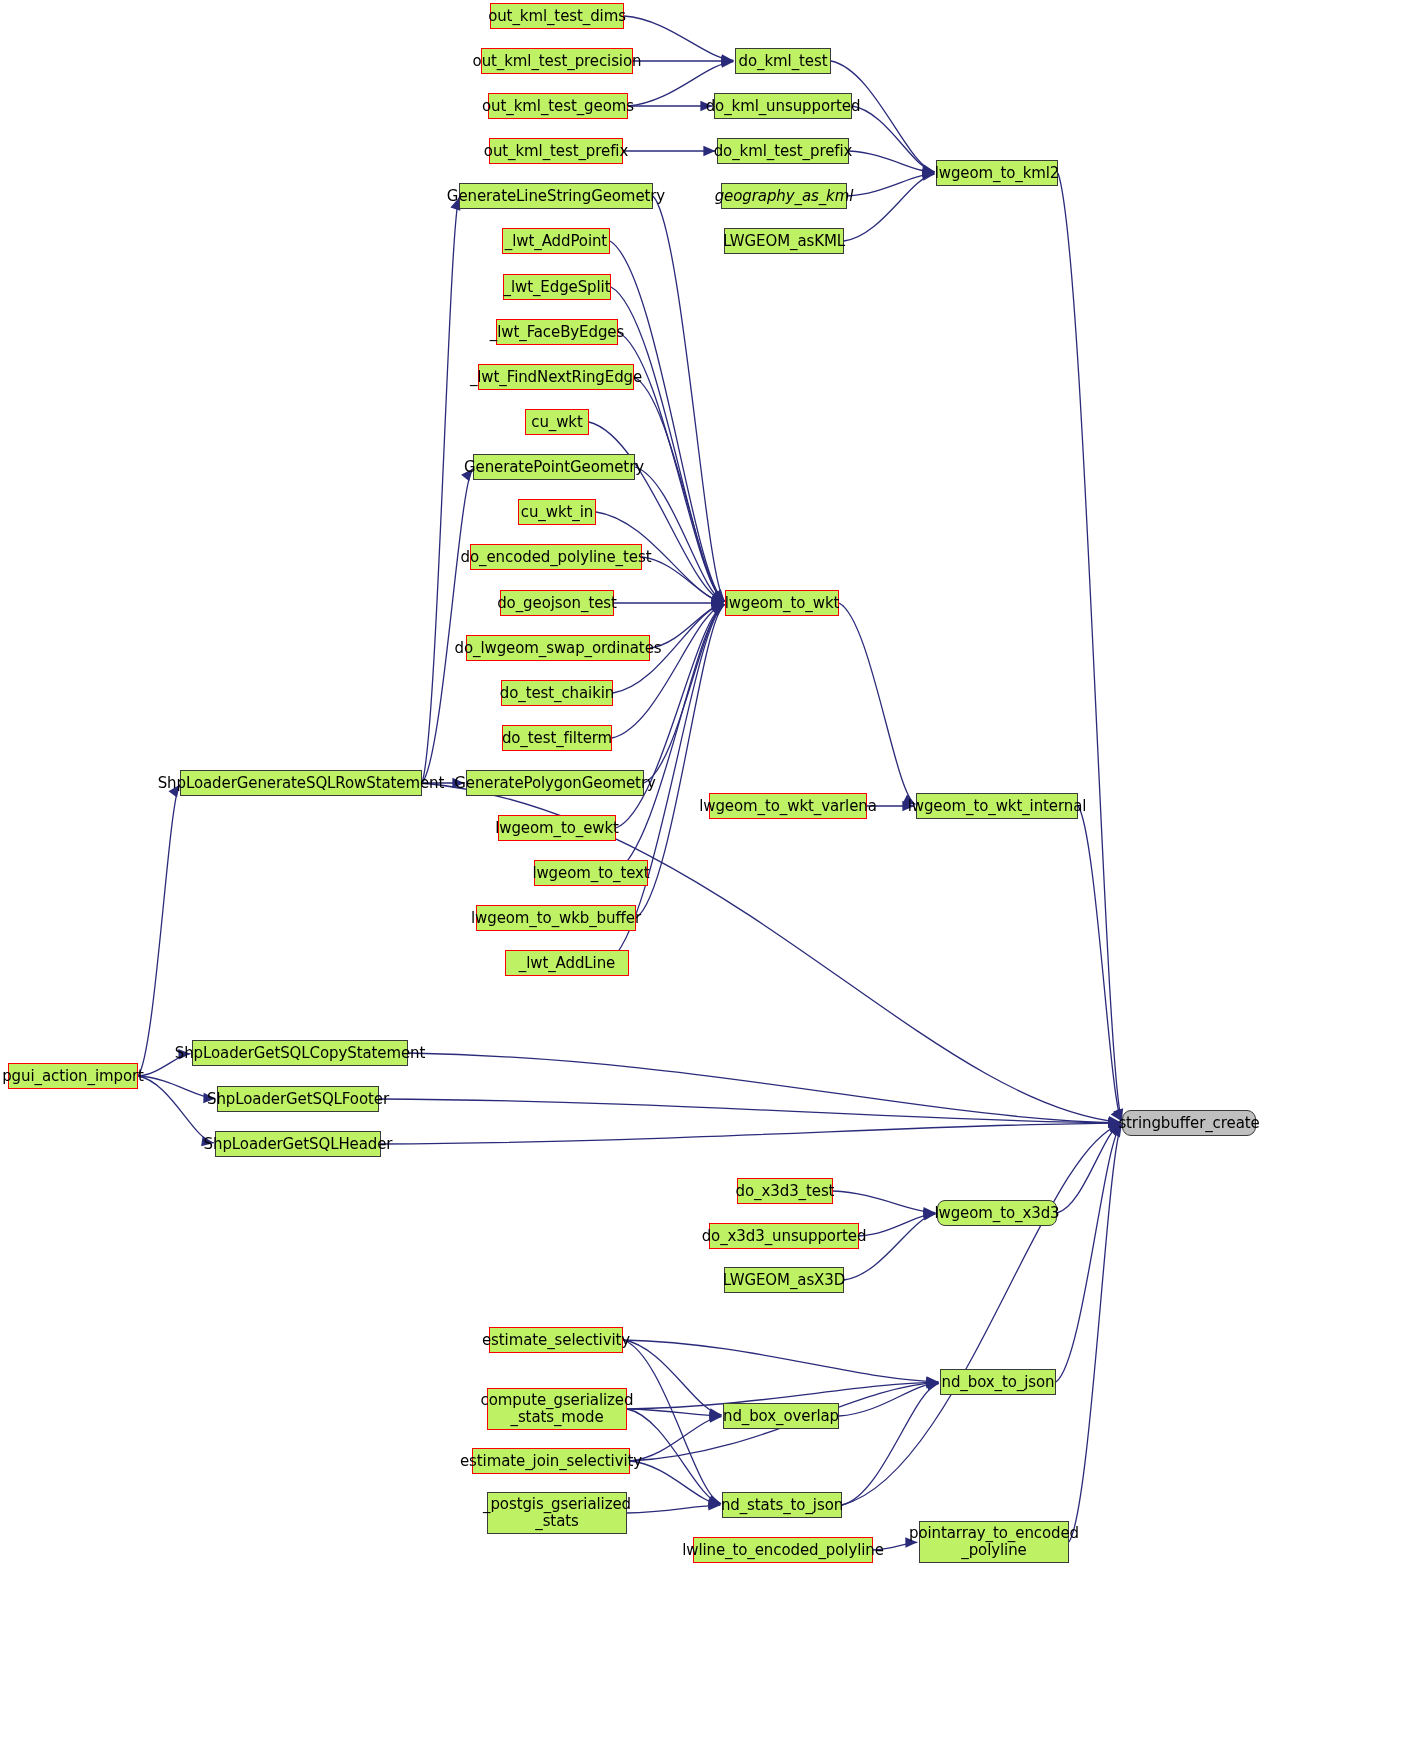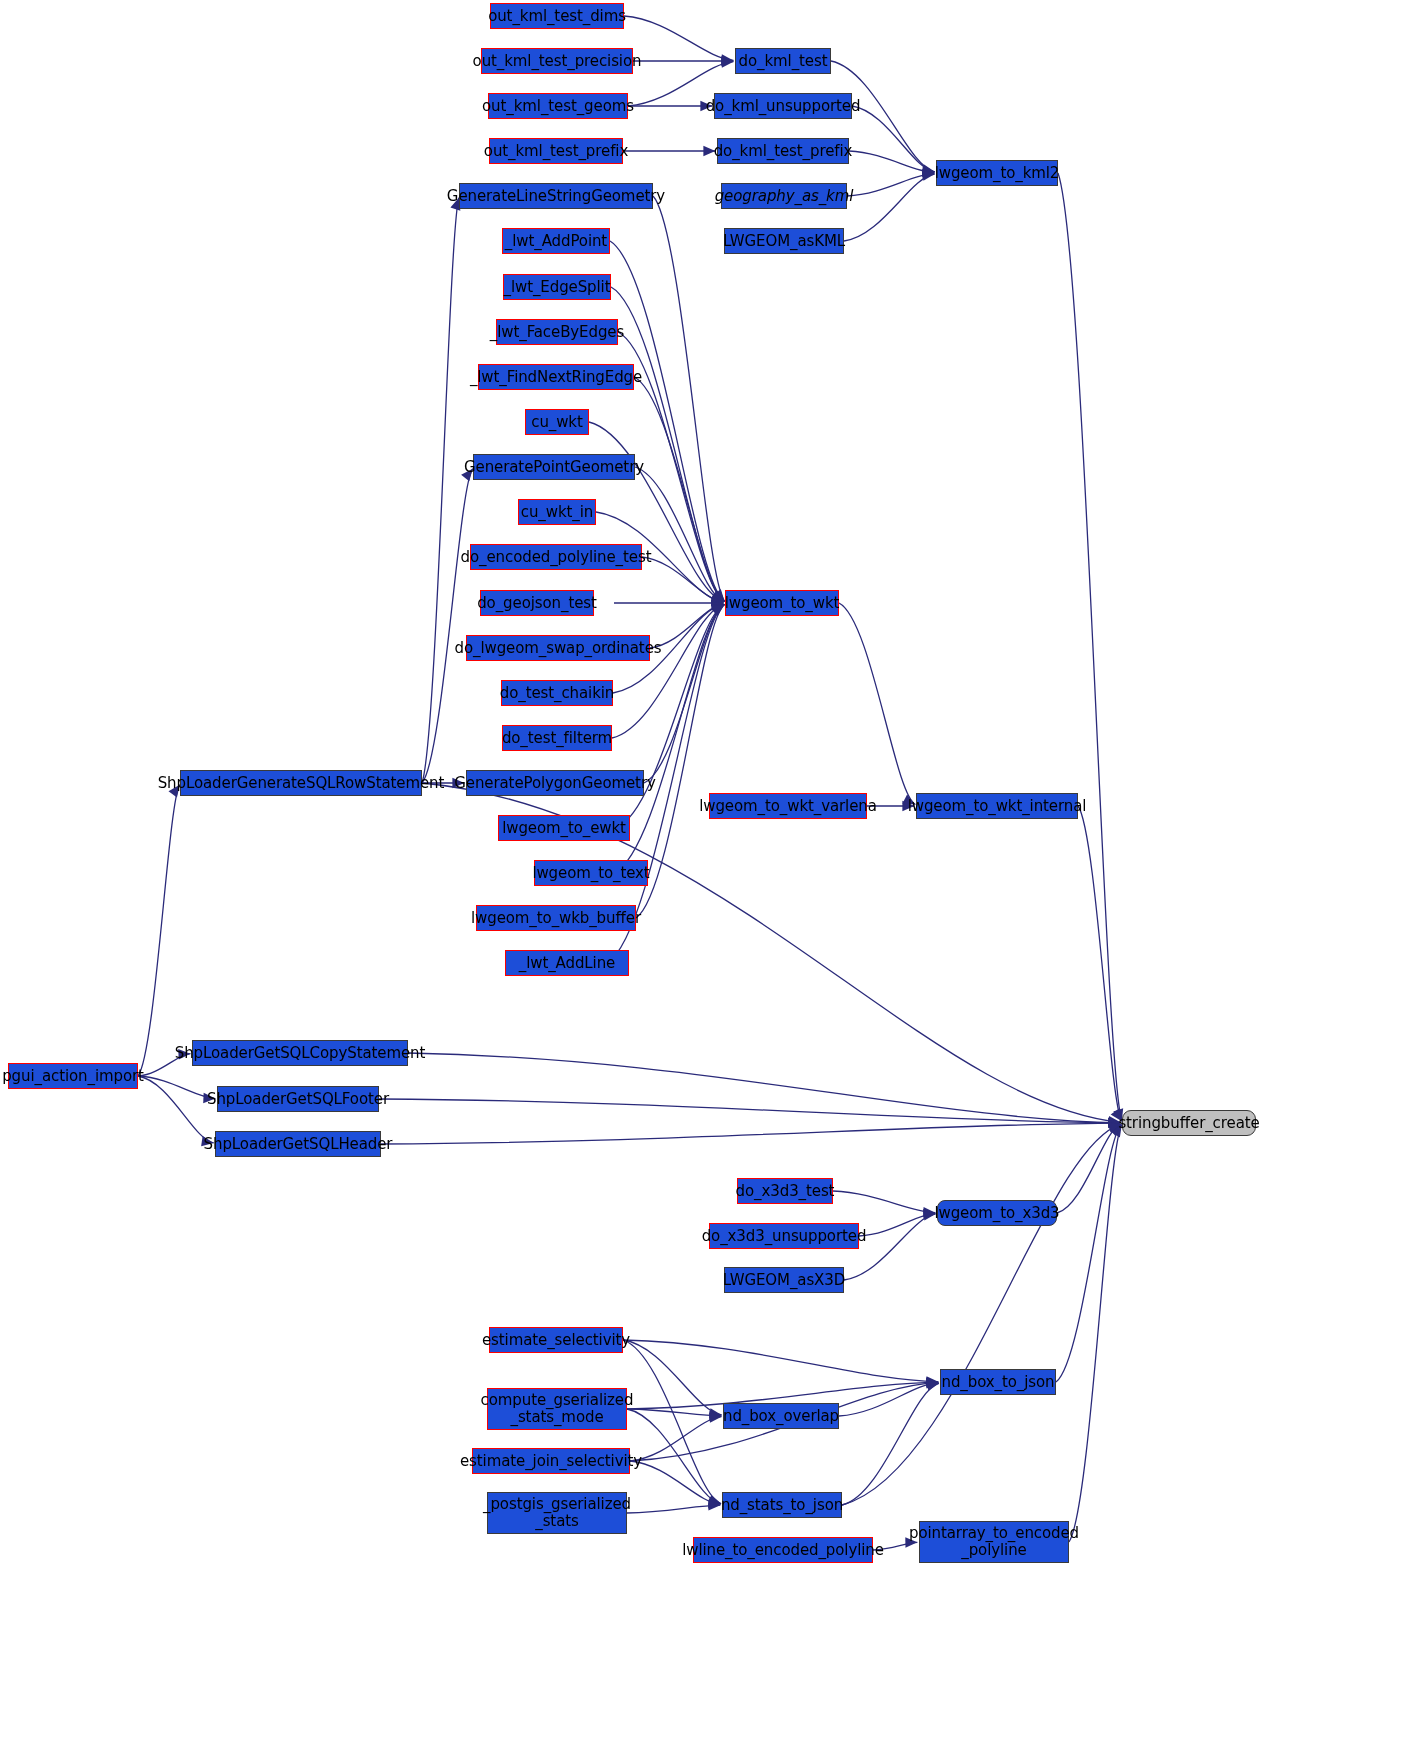--- a/index.html
+++ b/index.html
@@ -1,20 +1,20 @@
 <!DOCTYPE html>
 <html><head>
 <meta charset="utf-8">
 <style>
   html,body{margin:0;padding:0;background:#ffffff;}
   body{font-family:"DejaVu Sans","Liberation Sans",sans-serif;}
   #graph{position:relative;width:1411px;height:1760px;background:#fff;overflow:hidden;}
   #edges{position:absolute;left:0;top:0;width:1411px;height:1760px;pointer-events:none;}
   .node{position:absolute;box-sizing:border-box;display:flex;align-items:center;justify-content:center;
-        text-align:center;background:#1d4ed8;line-height:1.12;white-space:pre-line;
+        text-align:center;background:#bef264;line-height:1.12;white-space:pre-line;
         font-size:15px;color:#000;letter-spacing:-0.1px;}
   .node.black{border:1.4px solid #3a3a3a;}
   .node.red{border:1.4px solid #fc0000;}
   .node.hl{border:1.4px solid #3a3a3a;background:#bfbfbf;}
 </style>
 </head>
 <body>
 
 <div id="graph">
   <svg id="edges" viewBox="0 0 1411 1760" xmlns="http://www.w3.org/2000/svg">
@@ -157,26 +157,26 @@
     <div class="node black" style="left: 936px; top: 160px; width: 122px; height: 26px;">lwgeom_to_kml2</div>
     <div class="node black" style="left: 459px; top: 183px; width: 194px; height: 26px;">GenerateLineStringGeometry</div>
     <div class="node red" style="left: 502px; top: 228px; width: 108px; height: 26px;">_lwt_AddPoint</div>
     <div class="node red" style="left: 503px; top: 274px; width: 108px; height: 26px;">_lwt_EdgeSplit</div>
     <div class="node red" style="left: 496px; top: 319px; width: 122px; height: 26px;">_lwt_FaceByEdges</div>
     <div class="node red" style="left: 478px; top: 364px; width: 156px; height: 26px;">_lwt_FindNextRingEdge</div>
     <div class="node red" style="left: 525px; top: 409px; width: 64px; height: 26px;">cu_wkt</div>
     <div class="node black" style="left: 473px; top: 454px; width: 162px; height: 26px;">GeneratePointGeometry</div>
     <div class="node red" style="left: 518px; top: 499px; width: 78px; height: 26px;">cu_wkt_in</div>
     <div class="node red" style="left: 470px; top: 544px; width: 172px; height: 26px;">do_encoded_polyline_test</div>
-    <div class="node red" style="left: 480px; top: 590px; width: 114px; height: 26px;">do_geojson_test</div>
+    <div class="node red" style="left: 500px; top: 590px; width: 114px; height: 26px;">do_geojson_test</div>
     <div class="node red" style="left: 466px; top: 635px; width: 184px; height: 26px;">do_lwgeom_swap_ordinates</div>
     <div class="node red" style="left: 501px; top: 680px; width: 112px; height: 26px;">do_test_chaikin</div>
     <div class="node red" style="left: 502px; top: 725px; width: 110px; height: 26px;">do_test_filterm</div>
     <div class="node black" style="left: 466px; top: 770px; width: 178px; height: 26px;">GeneratePolygonGeometry</div>
-    <div class="node red" style="left: 498px; top: 815px; width: 132px; height: 26px;">lwgeom_to_ewkt</div>
+    <div class="node red" style="left: 498px; top: 815px; width: 118px; height: 26px;">lwgeom_to_ewkt</div>
     <div class="node red" style="left: 514px; top: 860px; width: 114px; height: 26px; margin-left: 20px;">lwgeom_to_text</div>
     <div class="node red" style="left: 476px; top: 905px; width: 160px; height: 26px;">lwgeom_to_wkb_buffer</div>
     <div class="node red" style="left: 505px; top: 950px; width: 124px; height: 26px;">_lwt_AddLine</div>
     <div class="node black" style="left: 180px; top: 770px; width: 242px; height: 26px;">ShpLoaderGenerateSQLRowStatement</div>
     <div class="node red" style="left: 725px; top: 590px; width: 114px; height: 26px;">lwgeom_to_wkt</div>
     <div class="node red" style="left: 709px; top: 793px; width: 158px; height: 26px;">lwgeom_to_wkt_varlena</div>
     <div class="node black" style="left: 916px; top: 793px; width: 162px; height: 26px;">lwgeom_to_wkt_internal</div>
     <div class="node red" style="left: 8px; top: 1063px; width: 130px; height: 26px;">pgui_action_import</div>
     <div class="node black" style="left: 192px; top: 1040px; width: 216px; height: 26px;">ShpLoaderGetSQLCopyStatement</div>
     <div class="node black" style="left: 217px; top: 1086px; width: 162px; height: 26px;">ShpLoaderGetSQLFooter</div>

